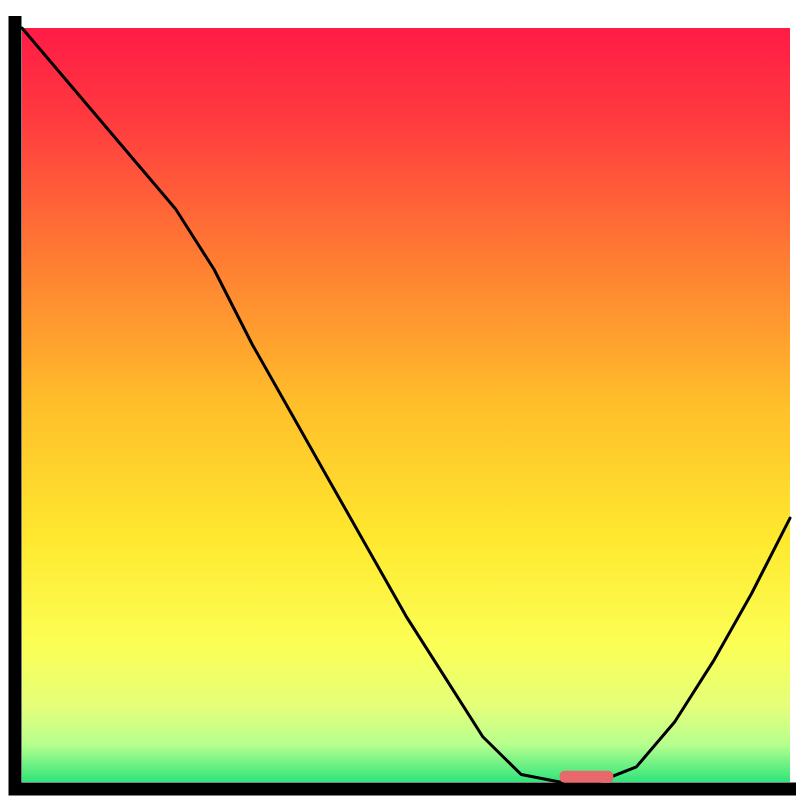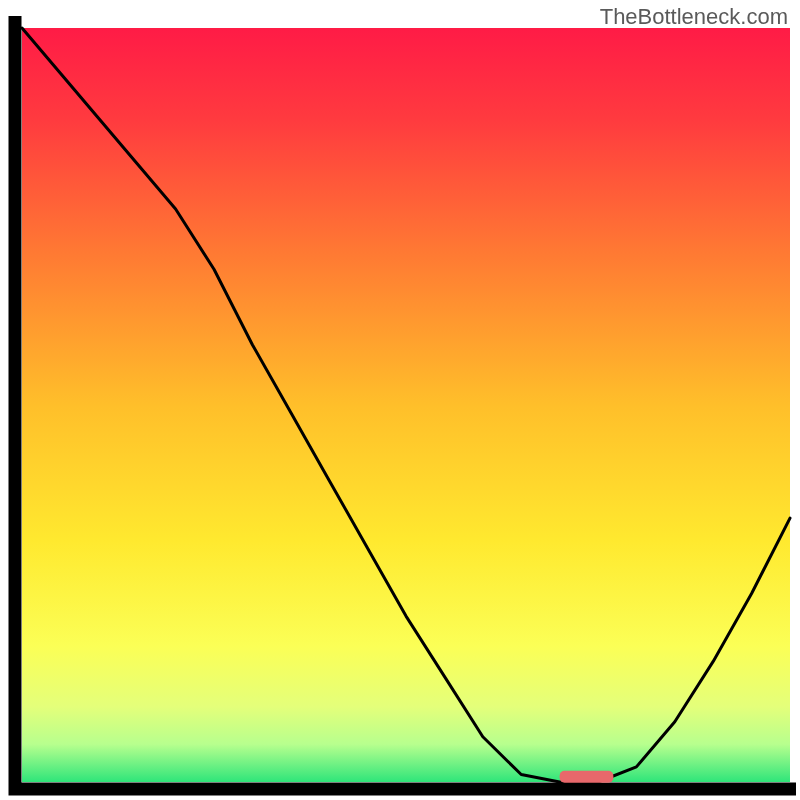--- a/index.html
+++ b/index.html
@@ -27,21 +27,20 @@
   }
   svg {
     display: block;
   }
 </style>
 </head>
 <body>
 
 <div class="container">
 
-  <div class="watermark">TheBottleneck.com</div>
 
   <svg id="chart-svg" width="800" height="800" viewBox="0 0 800 800">
     <defs>
       <linearGradient id="bg-grad" x1="0" y1="0" x2="0" y2="1">
           <stop offset="0%" stop-color="#ff1b46"></stop>
           <stop offset="12%" stop-color="#ff3a3f"></stop>
           <stop offset="30%" stop-color="#ff7a33"></stop>
           <stop offset="50%" stop-color="#ffbf2a"></stop>
           <stop offset="68%" stop-color="#ffe92f"></stop>
           <stop offset="82%" stop-color="#fbff56"></stop>

